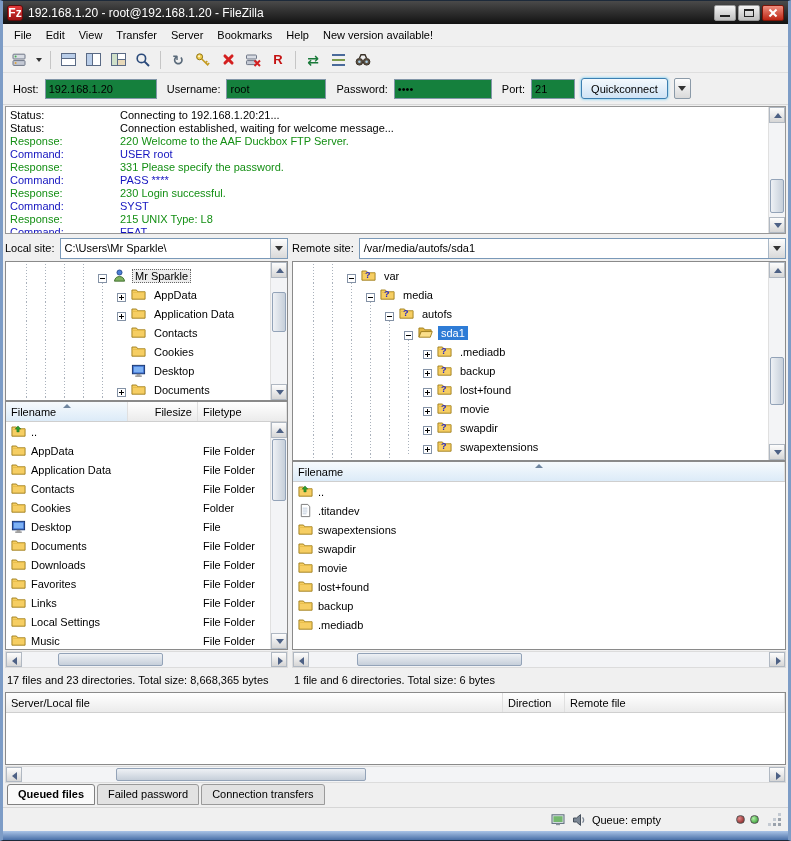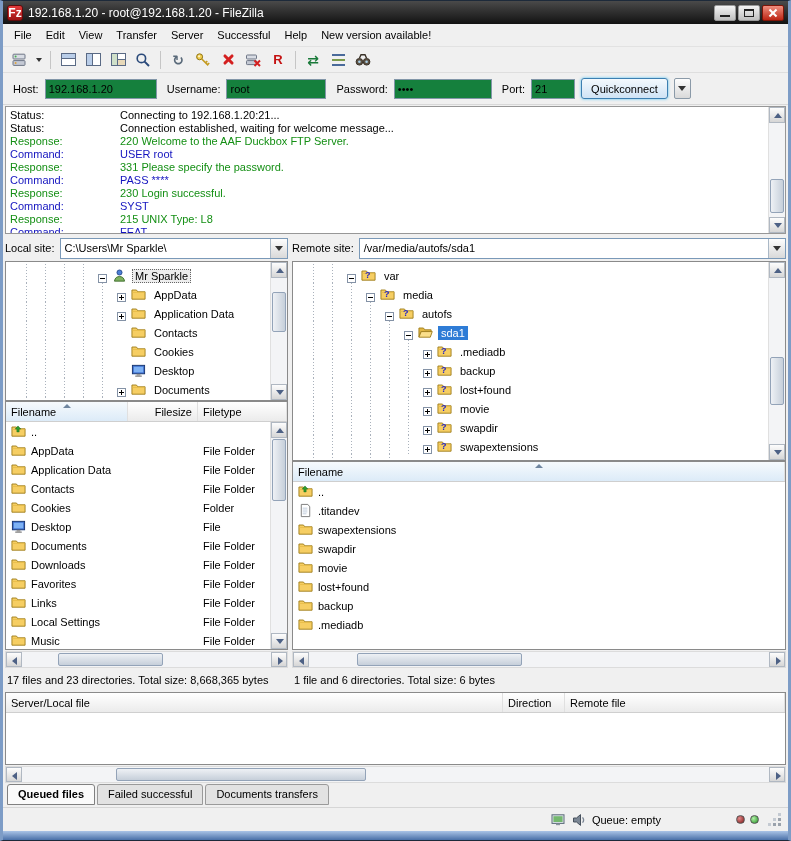--- a/index.html
+++ b/index.html
@@ -217,21 +217,21 @@
         </span>
     </div>
   </div>
 
   <div class="menubar">
     <span class="menu-item">File</span>
     <span class="menu-item">Edit</span>
     <span class="menu-item">View</span>
     <span class="menu-item">Transfer</span>
     <span class="menu-item">Server</span>
-    <span class="menu-item">Successful</span>
+    <span class="menu-item">Bookmarks</span>
     <span class="menu-item">Help</span>
     <span class="menu-notice">New version available!</span>
   </div>
 
   <div class="toolbar">
     <span class="tbtn">
         <svg>
           <use href="#i-server"></use>
         </svg>
       </span>
@@ -974,22 +974,22 @@
         </span>
       <span class="hthumb" style="left:110px;width:250px"></span>
       <span class="hbtn r">
           <i class="tri-r"></i>
         </span>
     </div>
   </div>
 
   <div class="tabs">
     <span class="tab active">Queued files</span>
-    <span class="tab">Failed successful</span>
-    <span class="tab">Documents transfers</span>
+    <span class="tab">Failed password</span>
+    <span class="tab">Connection transfers</span>
   </div>
 
   <div class="statusbar">
     <span class="sb-spacer"></span>
     <span class="sicon">
         <svg>
           <use href="#i-monitor-sm"></use>
         </svg>
       </span>
     <span class="sicon">

